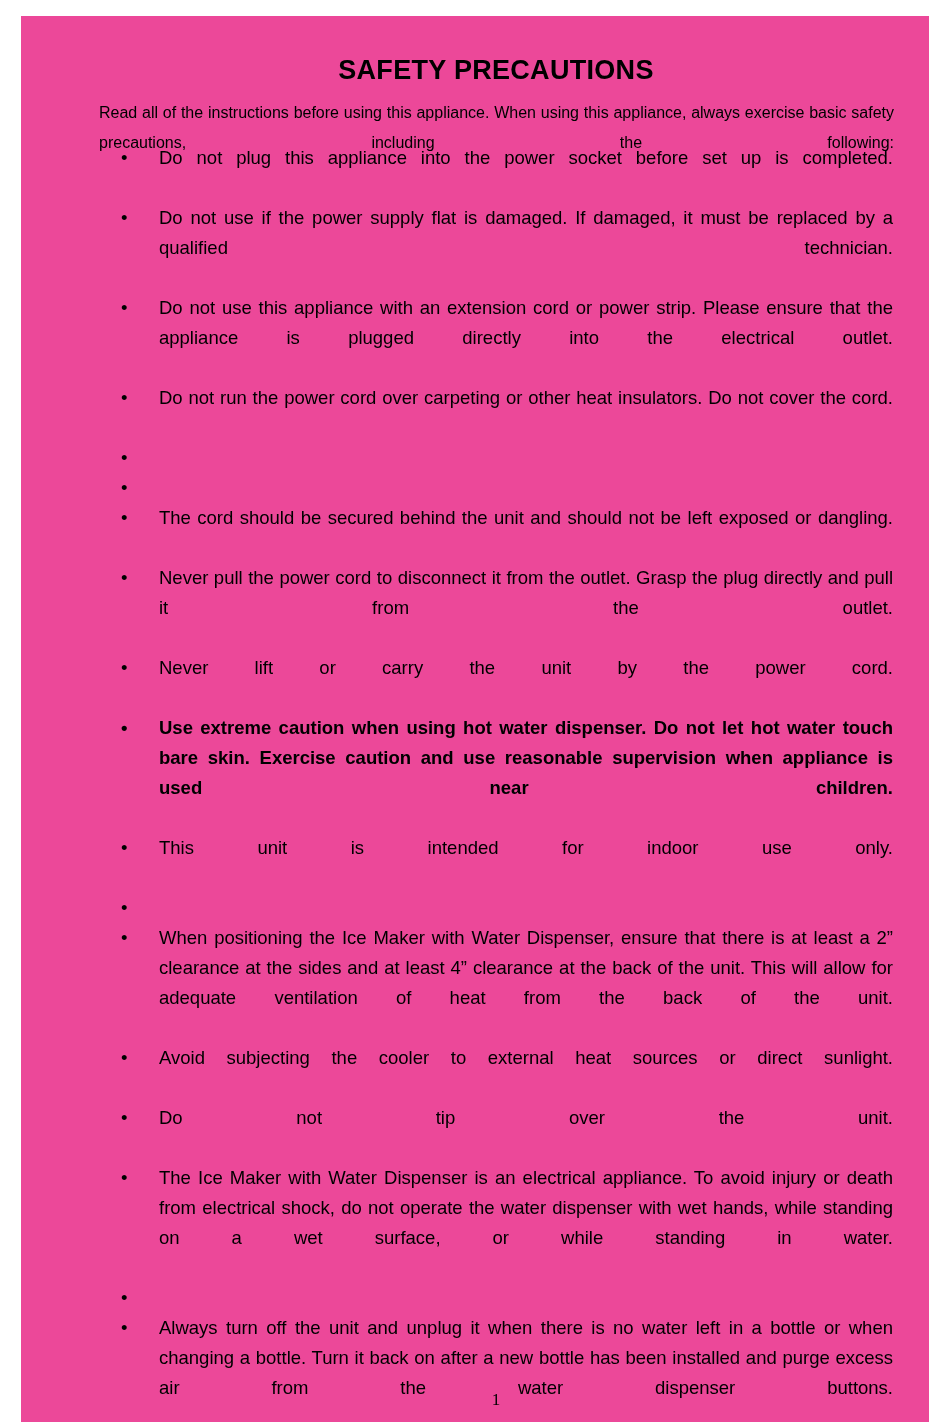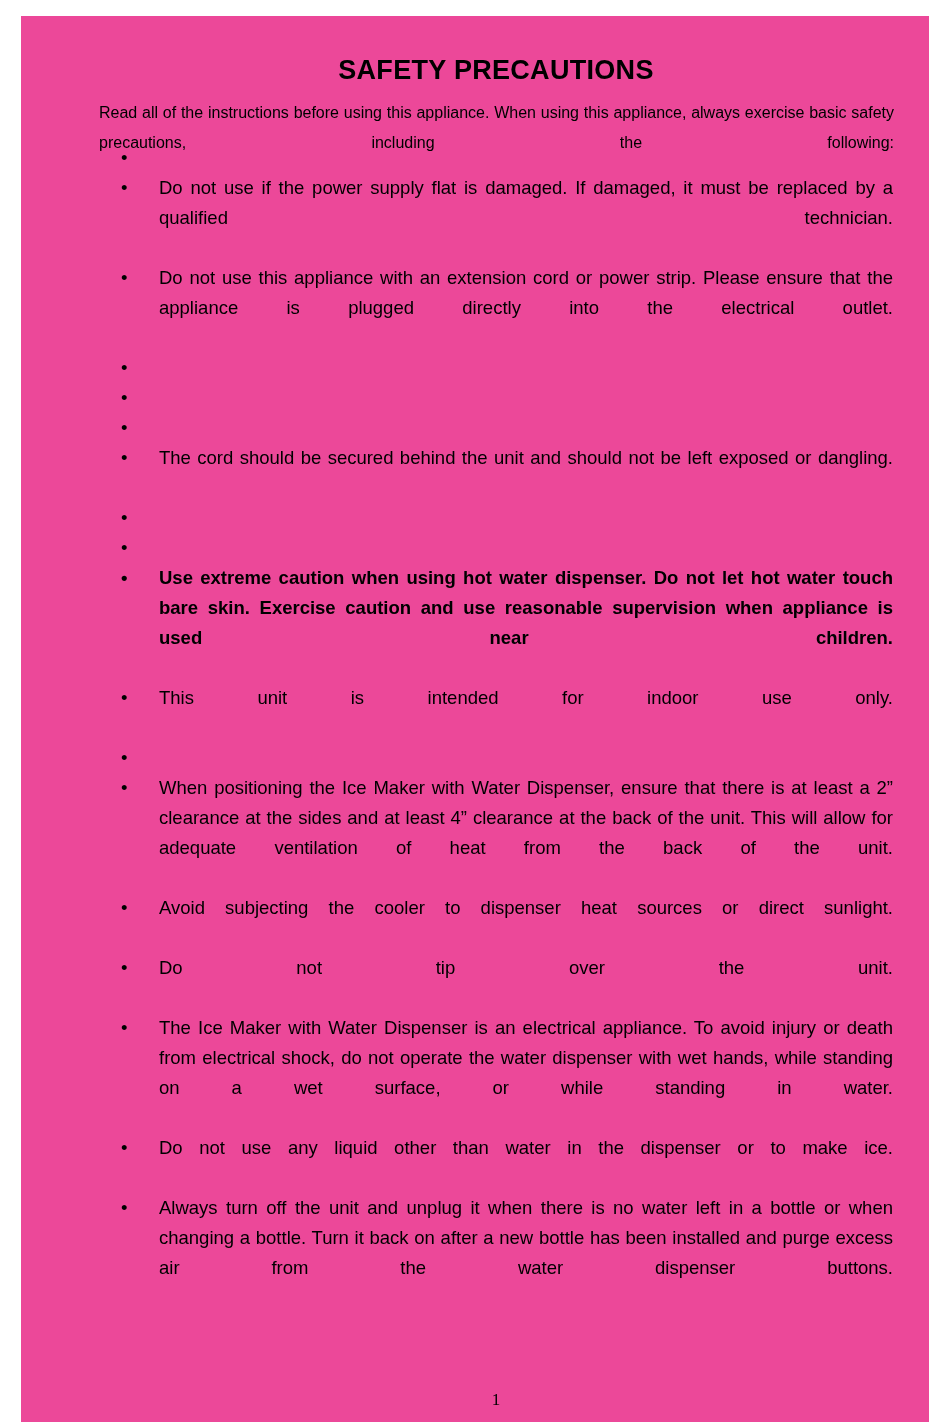--- a/index.html
+++ b/index.html
@@ -101,78 +101,81 @@
 
 <div class="page">
 
   <h1 class="page-title">SAFETY PRECAUTIONS</h1>
 
   <p class="intro">Read all of the instructions before using this appliance. When using this appliance, always exercise basic safety precautions, including the following:</p>
 
   <ul class="bullet-list" id="bullet-list">
       <li class="bullet-item">
         <span class="marker">•</span>
+        <span class="btext">Do not plug this appliance into the power socket before set up is completed.</span>
       </li>
       <li class="bullet-item">
         <span class="marker">•</span>
         <span class="btext">Do not use if the power supply flat is damaged. If damaged, it must be replaced by a qualified technician.</span>
       </li>
       <li class="bullet-item">
         <span class="marker">•</span>
         <span class="btext">Do not use this appliance with an extension cord or power strip. Please ensure that the appliance is plugged directly into the electrical outlet.</span>
       </li>
       <li class="bullet-item">
         <span class="marker">•</span>
+        <span class="btext">Do not run the power cord over carpeting or other heat insulators. Do not cover the cord.</span>
       </li>
       <li class="bullet-item">
         <span class="marker">•</span>
       </li>
       <li class="bullet-item">
         <span class="marker">•</span>
       </li>
       <li class="bullet-item">
         <span class="marker">•</span>
         <span class="btext">The cord should be secured behind the unit and should not be left exposed or dangling.</span>
       </li>
       <li class="bullet-item">
         <span class="marker">•</span>
+        <span class="btext">Never pull the power cord to disconnect it from the outlet. Grasp the plug directly and pull it from the outlet.</span>
       </li>
       <li class="bullet-item">
         <span class="marker">•</span>
+        <span class="btext">Never lift or carry the unit by the power cord.</span>
       </li>
       <li class="bullet-item bold">
         <span class="marker">•</span>
         <span class="btext">Use extreme caution when using hot water dispenser. Do not let hot water touch bare skin. Exercise caution and use reasonable supervision when appliance is used near children.</span>
       </li>
       <li class="bullet-item">
         <span class="marker">•</span>
         <span class="btext">This unit is intended for indoor use only.</span>
       </li>
       <li class="bullet-item">
         <span class="marker">•</span>
       </li>
       <li class="bullet-item">
         <span class="marker">•</span>
         <span class="btext">When positioning the Ice Maker with Water Dispenser, ensure that there is at least a 2” clearance at the sides and at least 4” clearance at the back of the unit. This will allow for adequate ventilation of heat from the back of the unit.</span>
       </li>
       <li class="bullet-item">
         <span class="marker">•</span>
-        <span class="btext">Avoid subjecting the cooler to dispenser heat sources or direct sunlight.</span>
+        <span class="btext">Avoid subjecting the cooler to external heat sources or direct sunlight.</span>
       </li>
       <li class="bullet-item">
         <span class="marker">•</span>
         <span class="btext">Do not tip over the unit.</span>
       </li>
       <li class="bullet-item">
         <span class="marker">•</span>
         <span class="btext">The Ice Maker with Water Dispenser is an electrical appliance. To avoid injury or death from electrical shock, do not operate the water dispenser with wet hands, while standing on a wet surface, or while standing in water.</span>
       </li>
       <li class="bullet-item">
         <span class="marker">•</span>
-        <span class="btext">Do not use any liquid other than water in the dispenser or to make ice.</span>
       </li>
       <li class="bullet-item">
         <span class="marker">•</span>
         <span class="btext">Always turn off the unit and unplug it when there is no water left in a bottle or when changing a bottle. Turn it back on after a new bottle has been installed and purge excess air from the water dispenser buttons.</span>
       </li>
     </ul>
 
   <div class="page-number">1</div>
 
 </div>

